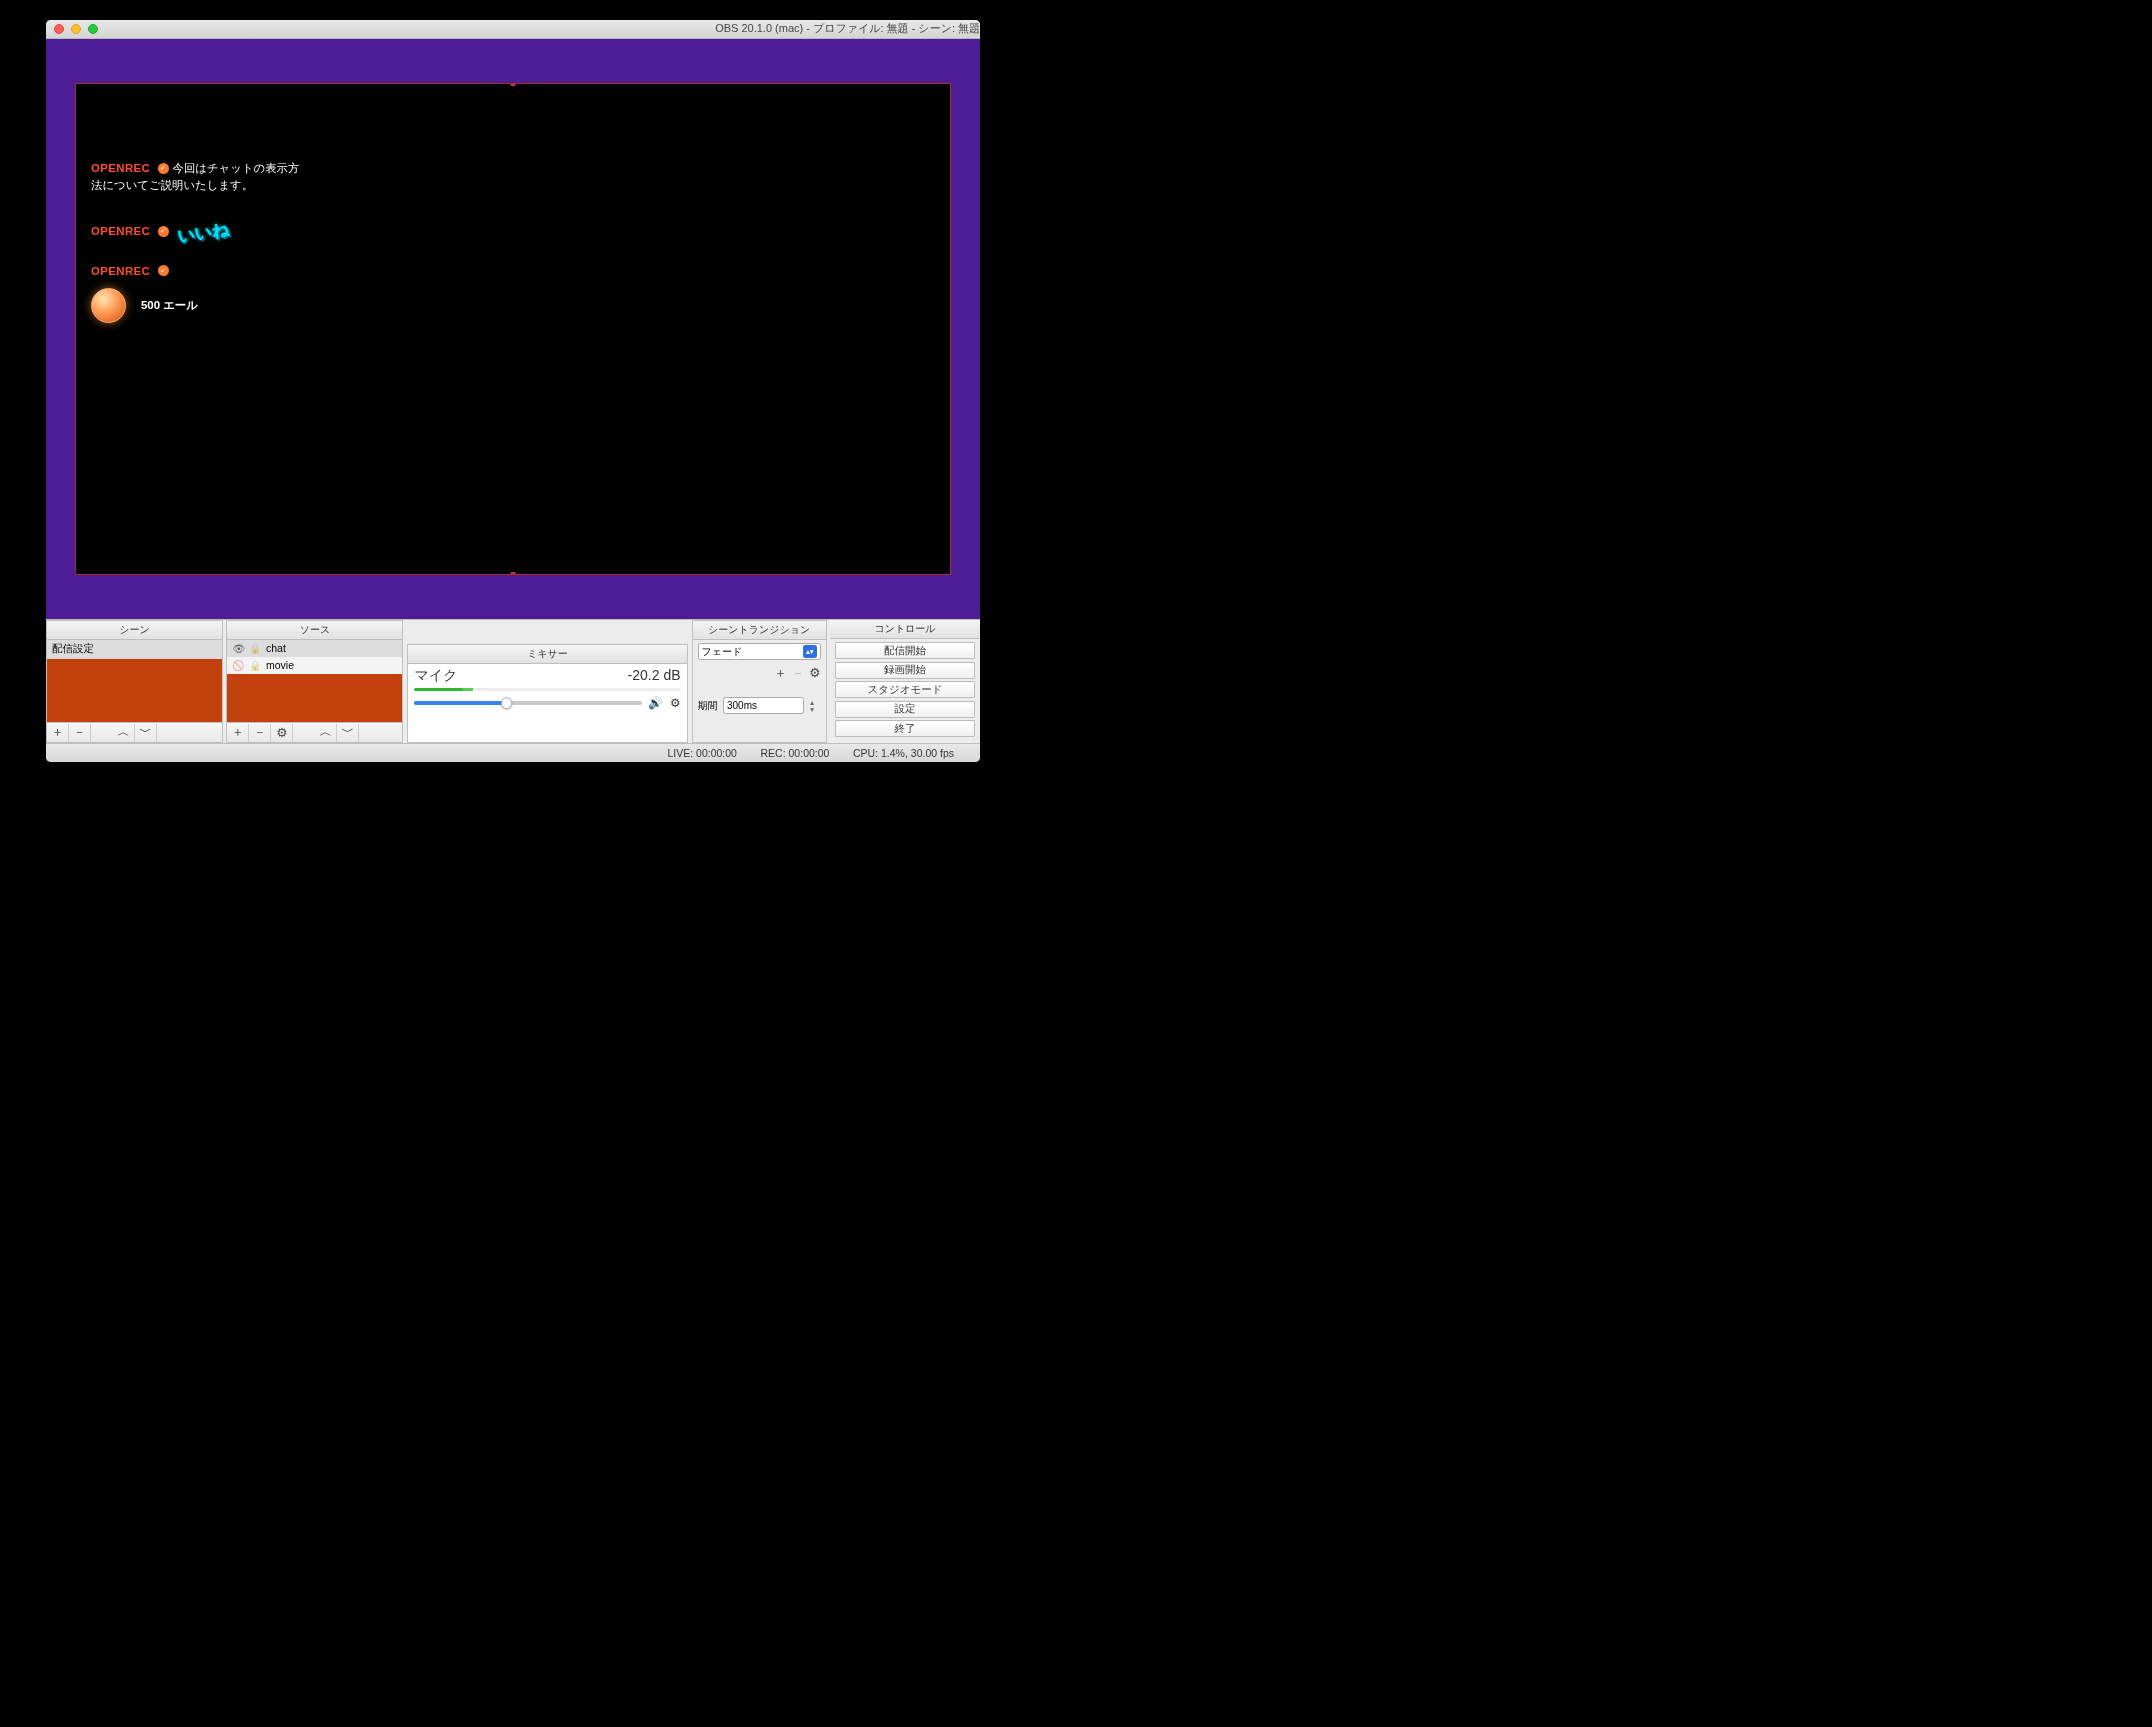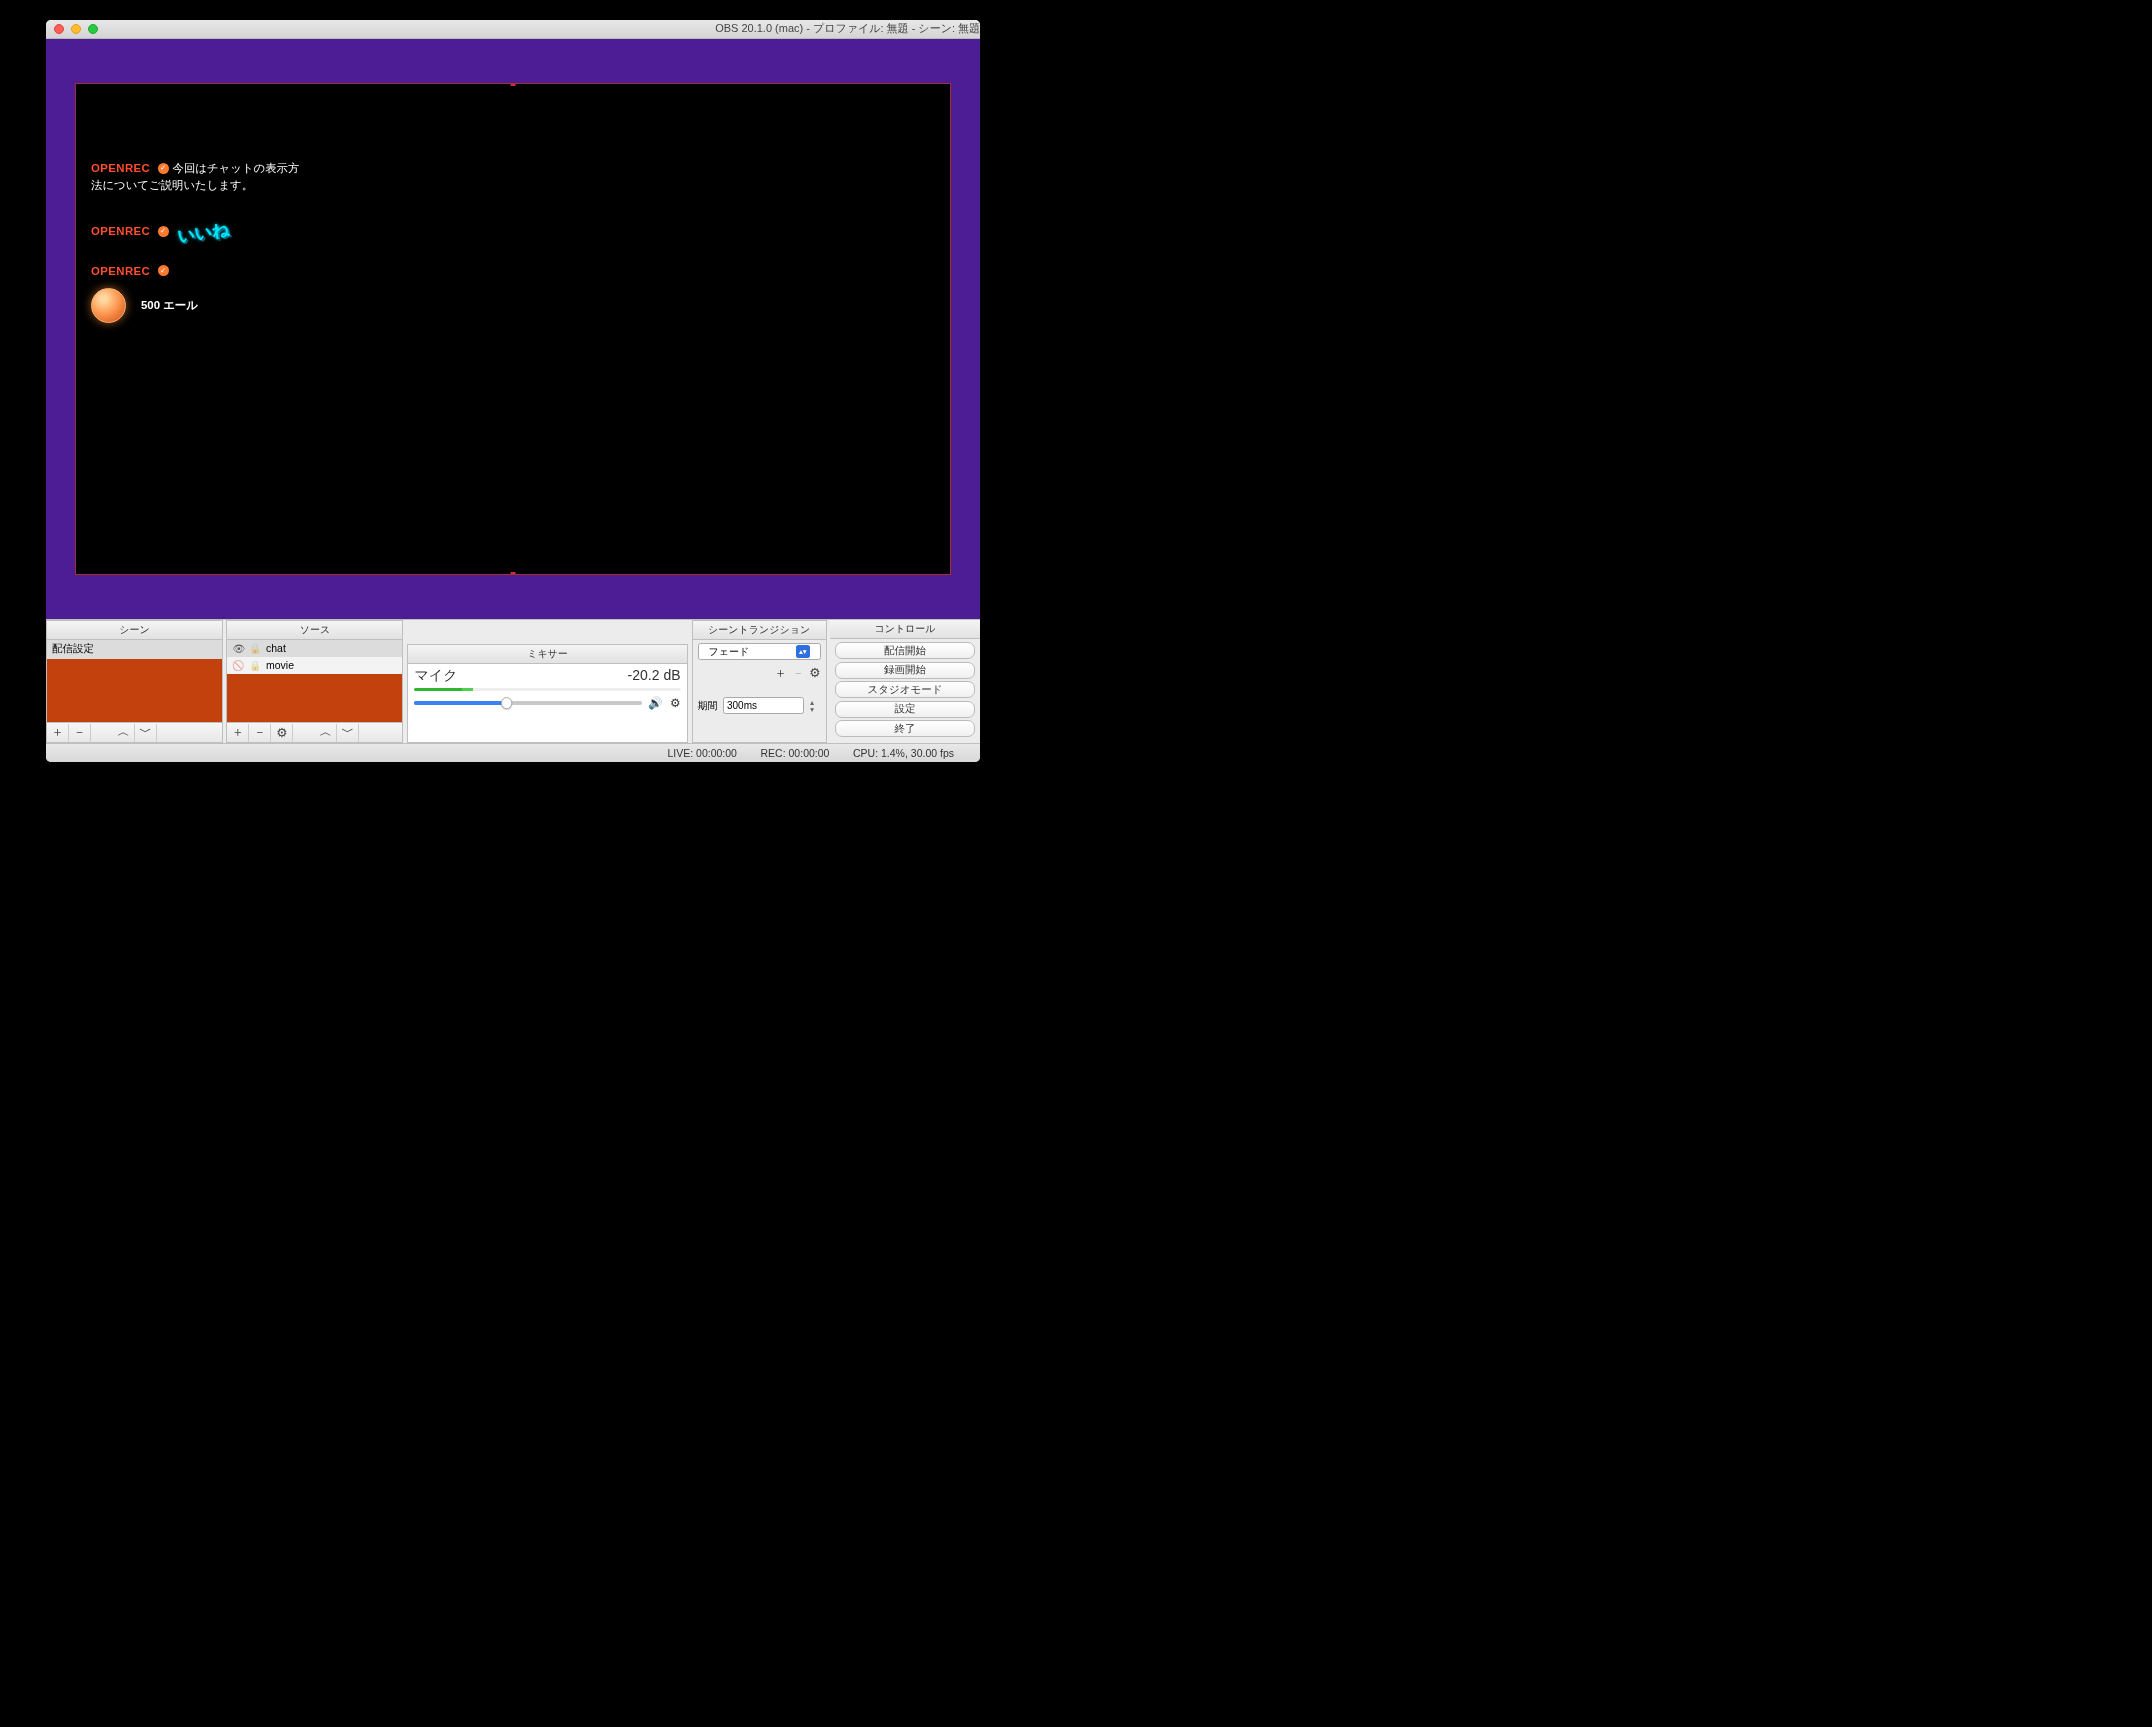--- a/index.html
+++ b/index.html
@@ -174,35 +174,35 @@
 .slider{
   flex:1; height:3.4px; background:#c8c8c8; border-radius:1.7px; position:relative;
 }
 .slider .fill{ position:absolute; left:0; top:0; bottom:0; width:40.5%; background:#3b82f6; border-radius:1.7px;}
 .slider .thumb{ position:absolute; left:40.5%; top:50%; transform:translate(-50%,-50%); width:11.8px; height:11.8px; border-radius:50%; background:#fff; border:0.8px solid #aaa; box-shadow:0 0.8px 1.7px rgba(0,0,0,.2);}
 .snd-icon,.gear-icon{ font-size:11.8px; color:#333;}
 
 .trans-body{ flex:1; background:#ececec; padding:3.4px 5px; font-size:10px;}
 .select{
   width:100%; height:17px; border:0.8px solid #aaa; border-radius:2.5px;
-  background:#fff; display:flex; align-items:center; padding:0 10px; position:relative;
+  background:#fff; display:flex; align-items:center; padding:0 3px; position:relative;
 }
 .select .arrow{
   margin-left:auto; width:13.5px; height:13.5px; background:#2f6fe0; border-radius:2.5px;
   display:flex; align-items:center; justify-content:center; color:#fff; font-size:7.6px; flex-direction:column;
 }
 .trans-btns{ display:flex; justify-content:flex-end; gap:5px; margin-top:5px; font-size:12.6px; color:#444;}
 .dur-row{ display:flex; align-items:center; gap:5px; margin-top:15px;}
 .dur-input{ flex:1; height:17px; border:0.8px solid #aaa; background:#fff; border-radius:2.5px; padding:0 3.4px; display:flex; align-items:center;}
 .stepper{ width:11.8px; display:flex; flex-direction:column; font-size:6.7px; color:#666;}
 
 .ctrl-body{ flex:1; background:#ececec; padding:3.4px 5px; display:flex; flex-direction:column; gap:2.5px;}
 .ctrl-btn{
   height:17px; background:linear-gradient(#fff,#f0f0f0); border:0.8px solid #bbb;
-  border-radius:7px; font-size:10.5px; display:flex; align-items:center; justify-content:center; color:#333;
+  border-radius:1px; font-size:10.5px; display:flex; align-items:center; justify-content:center; color:#333;
   cursor:pointer;
 }
 
 .statusbar{
   flex:0 0 auto; height:18.6px; background:linear-gradient(#e8e8e8,#d8d8d8);
   border-top:0.8px solid #bfbfbf;
   display:flex; align-items:center; justify-content:flex-end; gap:23.6px;
   padding:0 26px; font-size:10.5px; color:#333;
 }
 </style>

